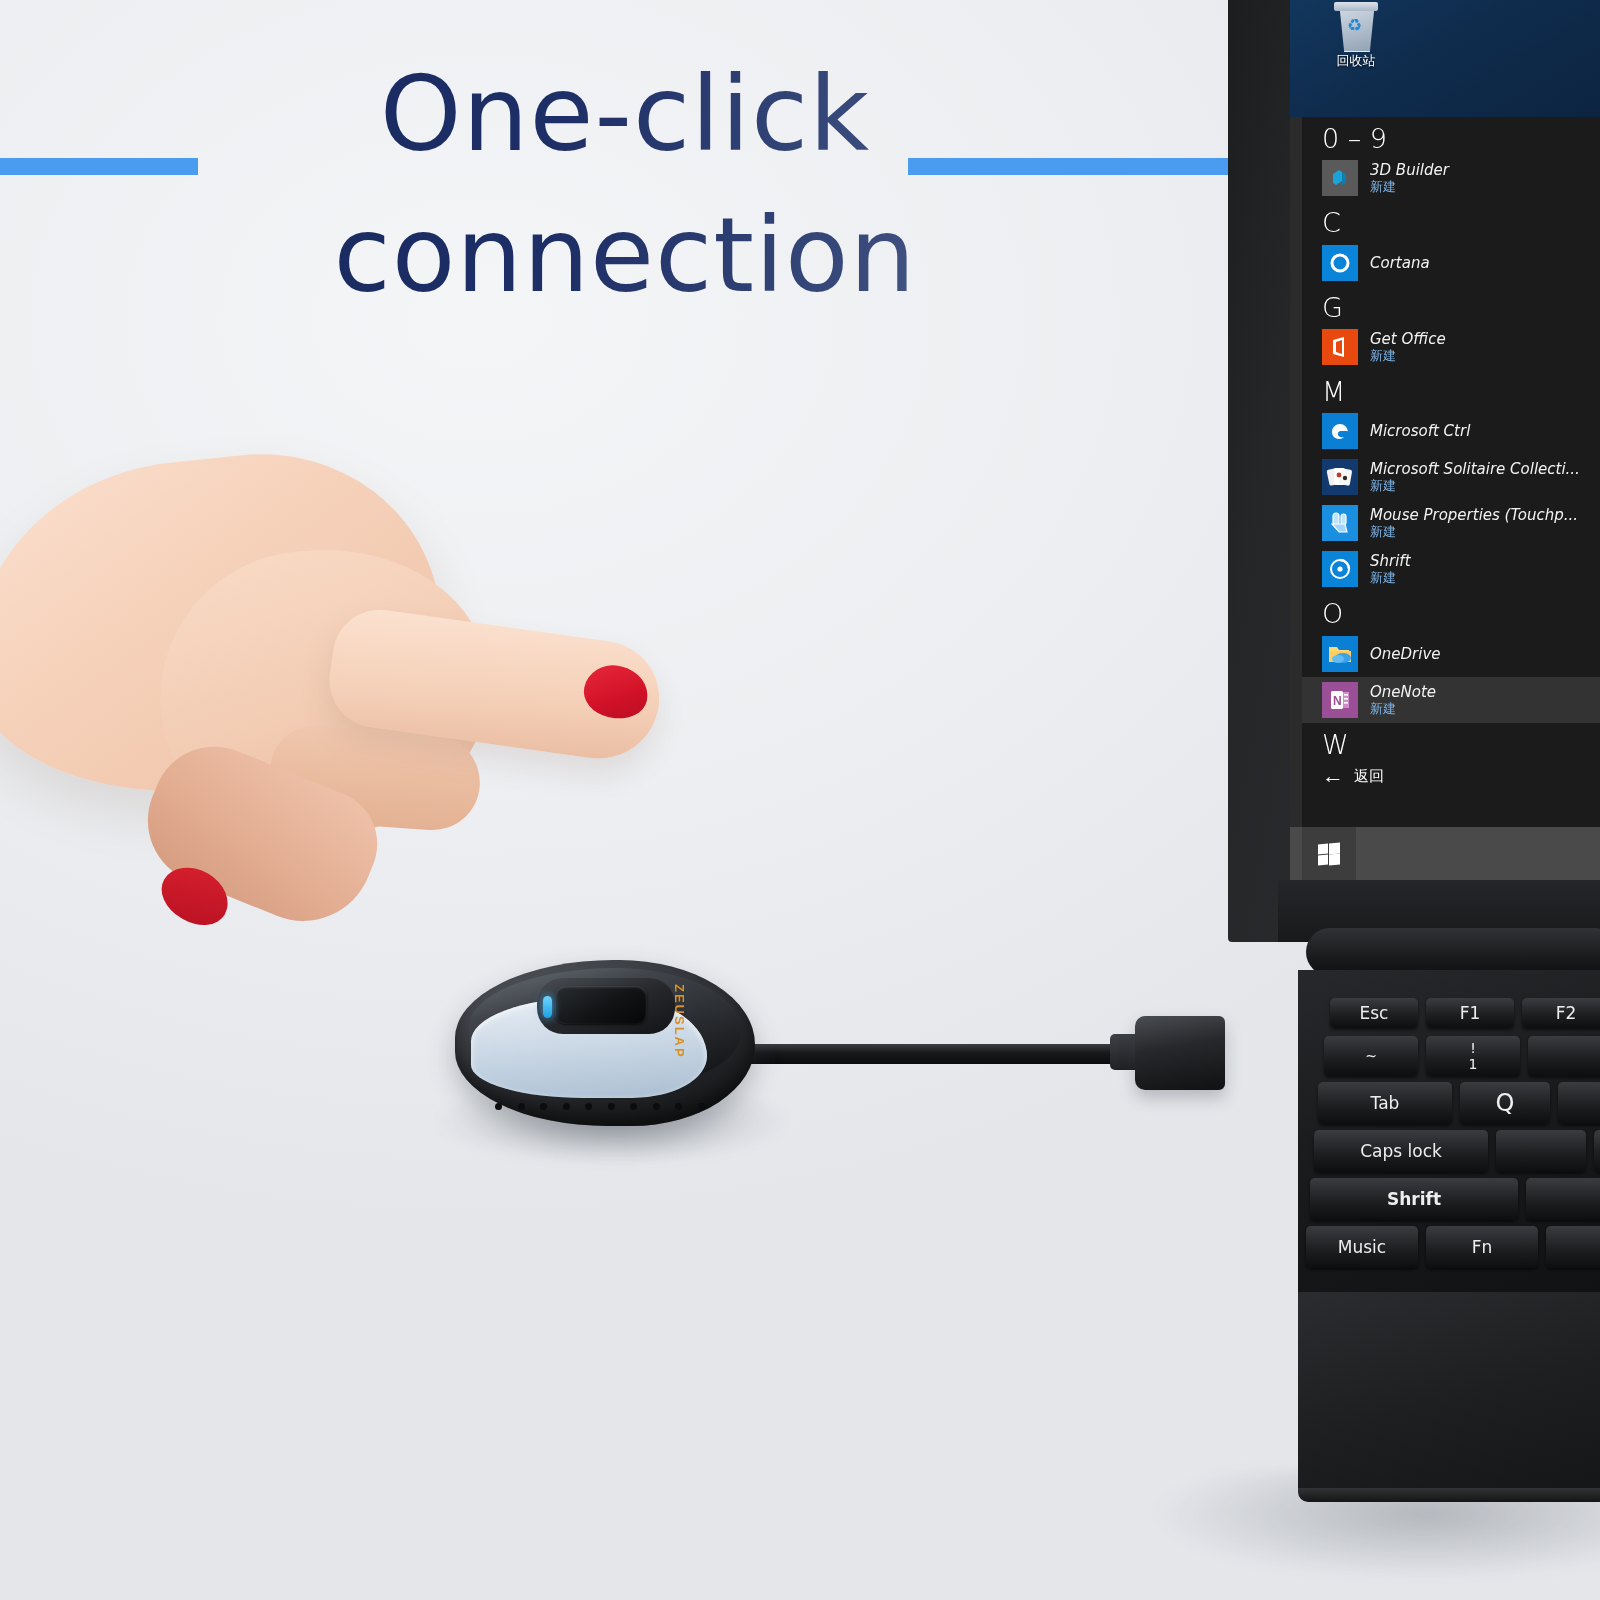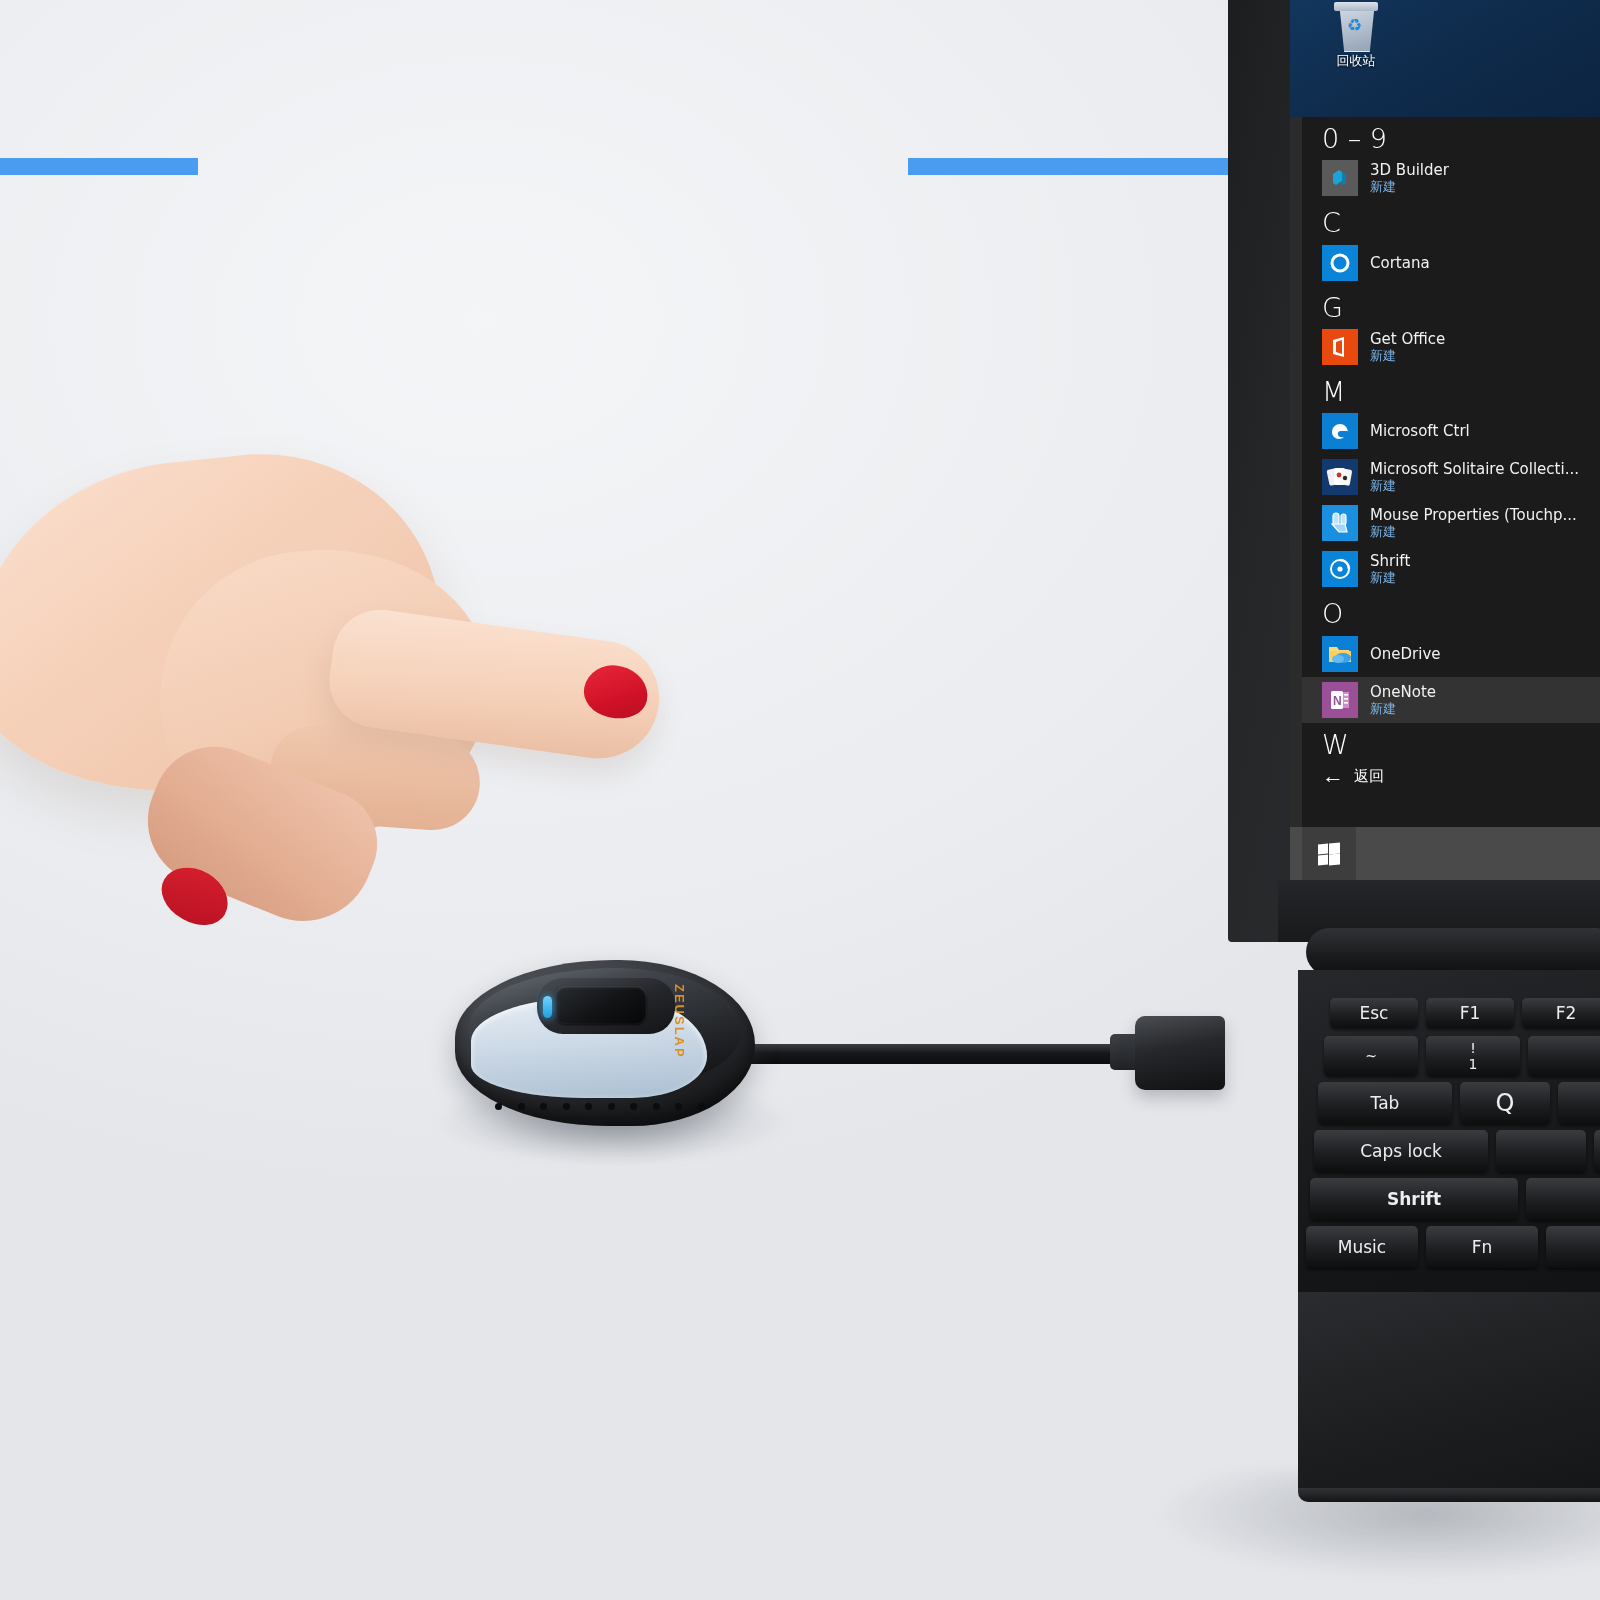--- a/index.html
+++ b/index.html
@@ -189,20 +189,21 @@
     font-family:"DejaVu Sans",sans-serif;line-height:1.05;
   }
   .app-row{display:flex;align-items:center;padding:3px 0 3px 20px;min-height:40px;}
   .app-row.sel{background:#333333;}
   .tile{width:36px;height:36px;flex:0 0 36px;margin-right:12px;position:relative;
     display:flex;align-items:center;justify-content:center;}
   .app-txt{min-width:0;}
   .app-name{
     font-size:15px;color:#f2f2f2;line-height:1.2;white-space:nowrap;
     font-family:"DejaVu Sans",sans-serif;
+    font-style:italic;
   }
   .app-sub{font-size:13px;color:#7fb6e8;line-height:1.25;
     font-family:"DejaVu Sans",sans-serif;}
   .back-row{display:flex;align-items:center;gap:10px;padding:4px 0 6px 20px;}
   .back-arrow{font-size:22px;color:#ffffff;line-height:1;}
   .back-label{font-size:15px;color:#ffffff;font-family:"DejaVu Sans",sans-serif;}
 
   .taskbar{
     position:absolute;left:0;top:835px;width:312px;height:53px;background:#4a4a4a;
   }
@@ -252,20 +253,22 @@
     background:radial-gradient(ellipse at 60% 40%, rgba(70,76,86,.3) 0%, rgba(70,76,86,0) 70%);
     filter:blur(6px);
   }
 </style>
 </head>
 <body>
 
 <div class="stage">
 
   <div class="headline">
+    <div class="line line1">One-click</div>
+    <div class="line line2">connection</div>
   </div>
   <div class="rule rule-left"></div>
   <div class="rule rule-right"></div>
 
   <div class="hand">
     <div class="palm"></div>
     <div class="knuckles"></div>
     <div class="finger-fold"></div>
     <div class="index-finger"></div>
     <div class="nail-index"></div>

